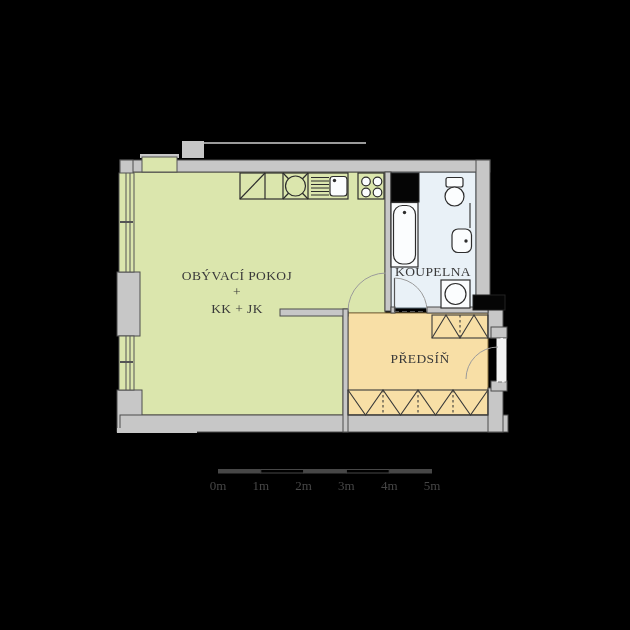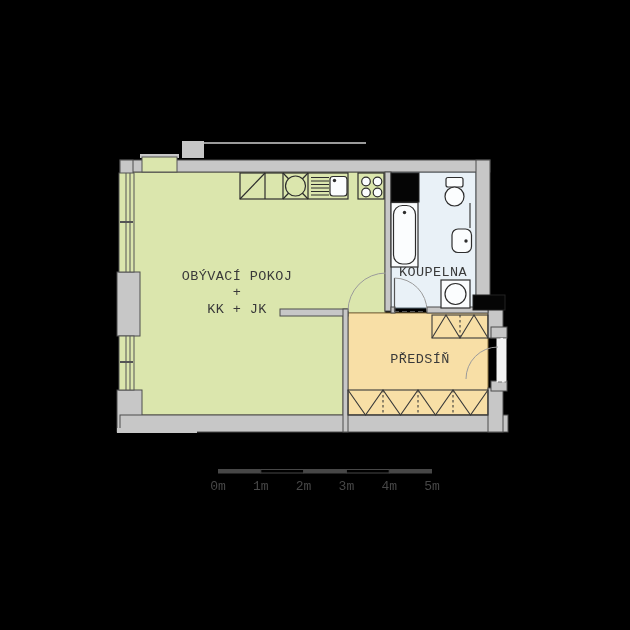--- a/index.html
+++ b/index.html
@@ -1,17 +1,17 @@
 <!DOCTYPE html>
 <html style="--background: #000000; --wall: #c7c7c7; --wall-stroke: #4d4d4d; --living: #dbe6ad; --bathroom: #e9f1f7; --hall: #f8dfa6; --line: #2d2d2d; --label: #3a3a3a; --scale: #474747; --shaft: #050505; --fixture-fill: #fbfdfe;"><head>
 <meta charset="utf-8">
 <style>
   html,body{margin:0;padding:0;background:#000;}
   #stage{position:relative;width:630px;height:630px;background:var(--background,#000);overflow:hidden;
-         font-family:Liberation Mono, monospace;text-align:right;}
+         font-family:Liberation Serif, serif;text-align:right;}
   svg{position:absolute;top:0;left:0;}
   .wall{fill:var(--wall);stroke:var(--wall-stroke);stroke-width:1;}
   .wall-plain{fill:var(--wall);}
   .fixline{stroke:var(--line);stroke-width:1.2;fill:none;}
   .fixwhite{stroke:var(--line);stroke-width:1.2;fill:var(--fixture-fill);}
   .doorarc{stroke:#9b9b9b;stroke-width:1;fill:none;}
   .roomtext{fill:var(--label);font-size:13.5px;letter-spacing:.4px;}
   .scaletext{fill:var(--scale);font-size:13px;}
   .wroblines{stroke:#3a3a3a;stroke-width:1.1;fill:none;}
 </style>

